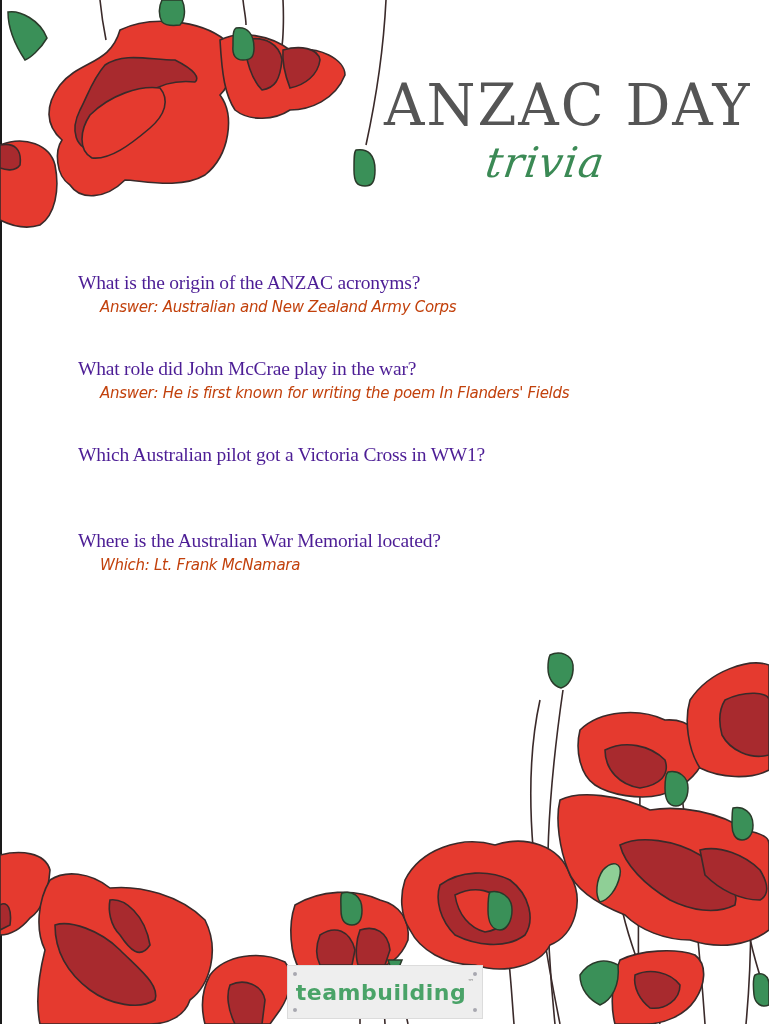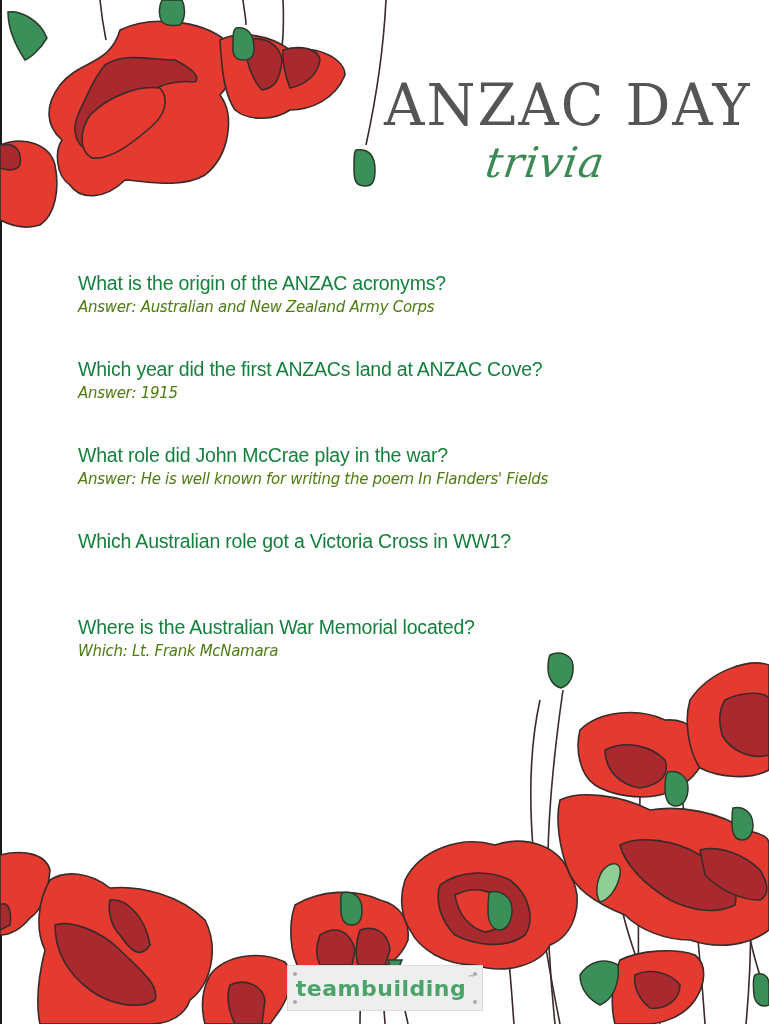--- a/index.html
+++ b/index.html
@@ -17,30 +17,30 @@
   }
   .subtitle {
     position: absolute; left: 486px; top: 138px;
     font-family: "DejaVu Serif", serif; font-style: italic;
     font-size: 42px; color: #3b8a55; letter-spacing: 1px;
     transform: skewX(-8deg);
   }
   .qa-list { position: absolute; left: 78px; top: 270px; width: 600px; }
   .qa { height: 86px; }
   .question {
-    font-family: Liberation Sans, sans-serif; font-size: 19.5px; color: #15803d;
+    font-family: Liberation Serif, serif; font-size: 19.5px; color: #4c1d95;
     line-height: 26px; white-space: nowrap; letter-spacing: -0.2px;
   }
   .answer {
-    font-family: "DejaVu Sans", sans-serif; font-style: italic;
-    font-size: 15px; color: #4d7c0f; line-height: 22px; white-space: nowrap;
+    margin-left: 22px; font-family: "DejaVu Sans", sans-serif; font-style: italic;
+    font-size: 15px; color: #c2410c; line-height: 22px; white-space: nowrap;
     letter-spacing: -0.3px;
   }
   .logo {
-    position: absolute; left: 288px; top: 966px; width: 194px; height: 44px;
+    position: absolute; left: 288px; top: 966px; width: 194px; height: 52px;
     background: #eeeeee; box-shadow: 0 0 0 1px #dcdcdc;
     display: flex; align-items: center; justify-content: center;
   }
   .logo-text {
     font-family: "DejaVu Sans", sans-serif; font-weight: bold; font-size: 22px;
     color: #4aa368; letter-spacing: 0.5px;
   }
   .logo-tm { font-size: 7px; color: #888; position: relative; top: -10px; margin-left: 1px; }
   .dot { position: absolute; width: 4px; height: 4px; border-radius: 50%; background: #a8a8b0; }
 </style>
@@ -131,29 +131,25 @@
 
 <div class="title">ANZAC DAY</div>
 <div class="subtitle">trivia</div>
 
 <div class="qa-list">
   <div class="qa">
     <div class="question">What is the origin of the ANZAC acronyms?</div>
     <div class="answer">Answer: Australian and New Zealand Army Corps</div>
   </div>
   <div class="qa">
-    <div class="question">Which year did the first ANZACs land at ANZAC Cove?</div>
-    <div class="answer">Answer: 1915</div>
+    <div class="question">What role did John McCrae play in the war?</div>
+    <div class="answer">Answer: He is first known for writing the poem In Flanders' Fields</div>
   </div>
   <div class="qa">
-    <div class="question">What role did John McCrae play in the war?</div>
-    <div class="answer">Answer: He is well known for writing the poem In Flanders' Fields</div>
-  </div>
-  <div class="qa">
-    <div class="question">Which Australian role got a Victoria Cross in WW1?</div>
+    <div class="question">Which Australian pilot got a Victoria Cross in WW1?</div>
   </div>
   <div class="qa">
     <div class="question">Where is the Australian War Memorial located?</div>
     <div class="answer">Which: Lt. Frank McNamara</div>
   </div>
 </div>
 
 <div class="logo">
   <span class="dot" style="left:5px;top:6px"></span>
   <span class="dot" style="left:5px;bottom:6px"></span>

